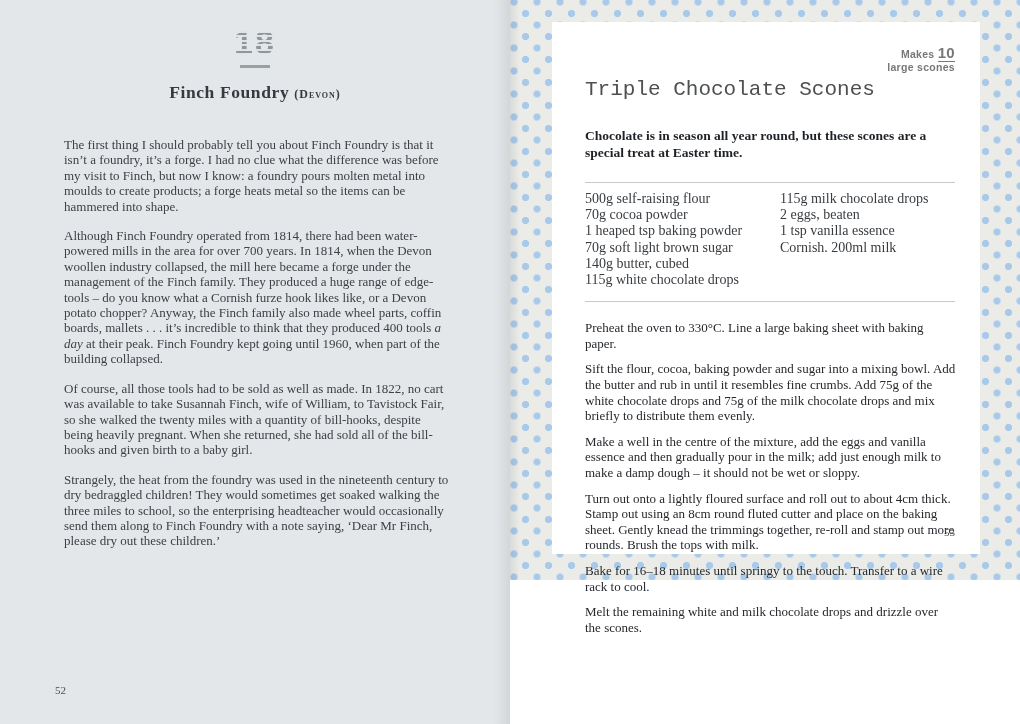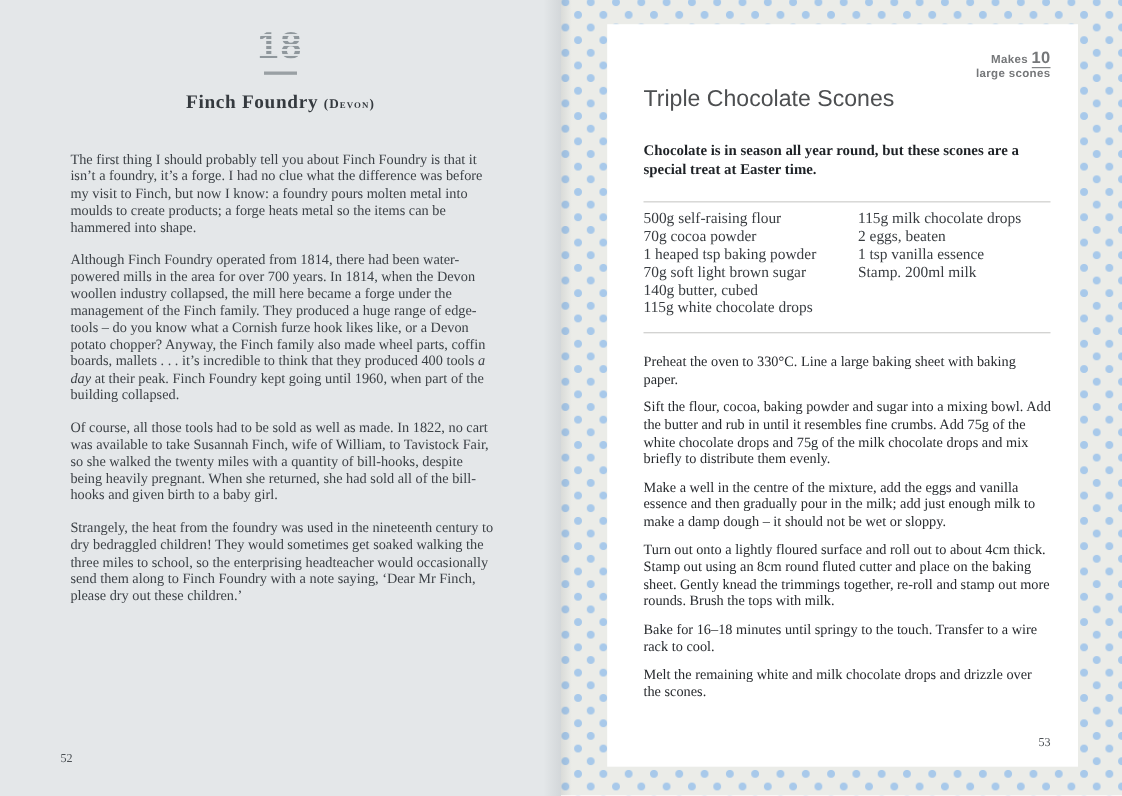--- a/index.html
+++ b/index.html
@@ -88,21 +88,21 @@
     position: absolute;
     font-size: 11px;
     color: #4a4f53;
   }
   .page-num.left-num { left: 55px; bottom: 28px; }
 
   
   .right-page {
     position: relative;
     width: 510px;
-    height: 723px;
+    height: 580px;
     background-color: #ebece8;
     background-image:
       radial-gradient(circle, #a8c9ea 3.2px, rgba(168,201,234,0) 4px),
       radial-gradient(circle, #a8c9ea 3.2px, rgba(168,201,234,0) 4px);
     background-size: 23px 23px;
     background-position: 4px 2px, 15.5px 13.5px;
   }
   .right-page::before {
     content: "";
     position: absolute;
@@ -133,21 +133,21 @@
     line-height: 13px;
     letter-spacing: 0.3px;
   }
   .yield-number {
     font-size: 15px;
     border-bottom: 1.5px solid #757779;
     padding-bottom: 0px;
   }
   .recipe-title {
     margin: 30px 0 0 0;
-    font-family: Liberation Sans, sans-serif;
+    font-family: Liberation Mono, monospace;
     font-weight: normal;
     font-size: 21px;
     letter-spacing: 0px;
     color: #4d4f51;
   }
   .recipe-intro {
     margin: 26px 0 0 0;
     width: 372px;
     font-weight: bold;
     font-size: 13.5px;
@@ -232,21 +232,21 @@
           <li>70g cocoa powder</li>
           <li>1 heaped tsp baking powder</li>
           <li>70g soft light brown sugar</li>
           <li>140g butter, cubed</li>
           <li>115g white chocolate drops</li>
         </ul>
         <ul class="col2">
           <li>115g milk chocolate drops</li>
           <li>2 eggs, beaten</li>
           <li>1 tsp vanilla essence</li>
-          <li>Stamp. 200ml milk</li>
+          <li>Cornish. 200ml milk</li>
         </ul>
       </div>
 
       <hr class="rule rule-2">
 
       <div class="method">
         <p>Preheat the oven to 330°C. Line a large baking sheet with baking paper.</p>
         <p>Sift the flour, cocoa, baking powder and sugar into a mixing bowl. Add the butter and rub in until it resembles fine crumbs. Add 75g of the white chocolate drops and 75g of the milk chocolate drops and mix briefly to distribute them evenly.</p>
         <p>Make a well in the centre of the mixture, add the eggs and vanilla essence and then gradually pour in the milk; add just enough milk to make a damp dough – it should not be wet or sloppy.</p>
         <p>Turn out onto a lightly floured surface and roll out to about 4cm thick. Stamp out using an 8cm round fluted cutter and place on the baking sheet. Gently knead the trimmings together, re-roll and stamp out more rounds. Brush the tops with milk.</p>

